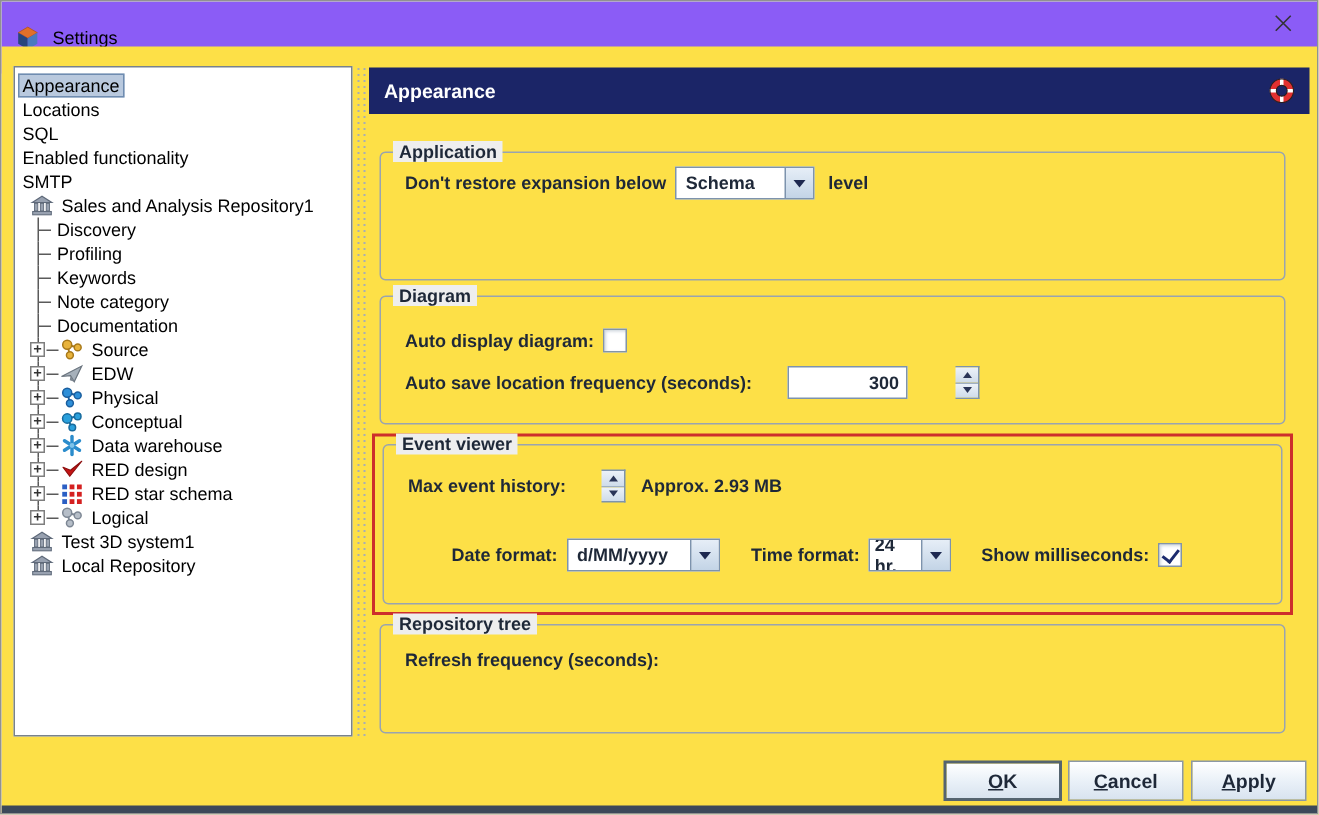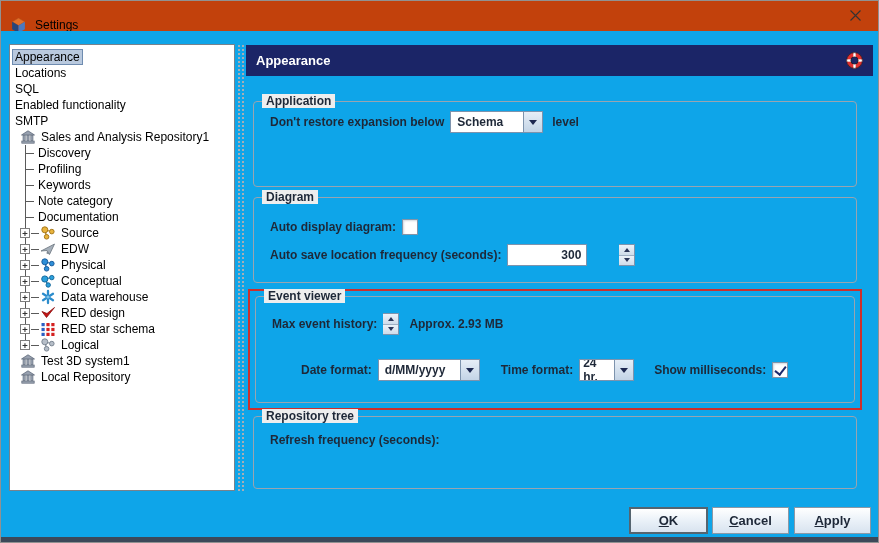--- a/index.html
+++ b/index.html
@@ -3,30 +3,30 @@
 <meta charset="utf-8">
 <style>
   html,body{margin:0;padding:0;background:#d8d8d8;}
   *{box-sizing:border-box;}
   .window{
     position:relative;width:879px;height:543px;background:#eeeeee;
     border:1px solid #919191;overflow:hidden;
     font-family:"Liberation Sans",sans-serif;
   }
   
-  .titlebar{position:absolute;top:0;left:0;right:0;height:48px;background:#c2410c;
+  .titlebar{position:absolute;top:0;left:0;right:0;height:48px;background:#8b5cf6;
     display:flex;align-items:center;padding-left:9px;}
   .app-icon{width:17px;height:17px;margin-right:8px;flex:none;}
   .app-icon svg{width:17px;height:17px;display:block;}
   .win-title{font-size:12px;color:#000;}
   .close-btn{position:absolute;top:0;right:0;width:46px;height:29px;
     display:flex;align-items:center;justify-content:center;cursor:default;}
   .close-btn svg{width:11px;height:11px;}
   
-  .dlg-body{position:absolute;top:30px;left:0;right:0;bottom:0;background:#0ea5e9;}
+  .dlg-body{position:absolute;top:30px;left:0;right:0;bottom:0;background:#fde047;}
   .bottom-strip{position:absolute;left:0;right:0;bottom:0;height:5px;background:#3c4859;}
   
   .tree-panel{position:absolute;left:8px;top:13px;width:226px;height:447px;background:#fff;
     border:1px solid #78828c;padding-top:4px;overflow:hidden;}
   .tree-item{height:16px;display:flex;align-items:center;font-size:12px;color:#000;white-space:nowrap;}
   .kind-plain{padding-left:5px;}
   .kind-repo{padding-left:10px;}
   .kind-child .lab{margin-left:2px;}
   .conn{position:relative;width:26px;height:16px;flex:none;}
   .kind-branch .conn{width:30px;}
@@ -56,21 +56,21 @@
   
   .checkbox{position:relative;width:16px;height:16px;background:#fff;border:1px solid #8294a8;
     margin-left:6px;flex:none;box-shadow:inset 1px 1px 2px rgba(120,140,160,.35);}
   .checkbox.checked::after{content:"";position:absolute;left:4px;top:1px;width:5px;height:9px;
     border-right:2px solid #1c2b6e;border-bottom:2px solid #1c2b6e;transform:rotate(38deg);}
   .combo{display:inline-flex;height:22px;border:1px solid #7d93ad;background:#fff;margin-left:6px;}
   .combo .val{flex:1;display:flex;align-items:center;padding:0 6px;font-weight:bold;font-size:12px;color:#1e2838;overflow:hidden;}
   .arrow-btn{width:19px;flex:none;border-left:1px solid #7d93ad;
     background:linear-gradient(180deg,#e6eef7,#c3d4e6);display:flex;align-items:center;justify-content:center;}
   .tri-down{width:0;height:0;border-left:4.5px solid transparent;border-right:4.5px solid transparent;border-top:5px solid #1d2850;}
-  .spinner{display:inline-flex;height:22px;margin-left:6px;gap:32px;}
+  .spinner{display:inline-flex;height:22px;margin-left:24px;gap:32px;}
   .spinner .field{border:1px solid #7d93ad;background:#fff;display:flex;align-items:center;justify-content:flex-end;
     padding:0 5px;font-weight:bold;font-size:12px;color:#1e2838;}
   .spin-btns{width:16px;flex:none;display:flex;flex-direction:column;border:1px solid #7d93ad;border-left:none;}
   .sb{flex:1;background:linear-gradient(180deg,#ecf2f9,#cfdcea);display:flex;align-items:center;justify-content:center;}
   .sb.up{border-bottom:1px solid #9fb0c4;}
   .tri-up-s{width:0;height:0;border-left:3px solid transparent;border-right:3px solid transparent;border-bottom:4px solid #2a3558;}
   .tri-down-s{width:0;height:0;border-left:3px solid transparent;border-right:3px solid transparent;border-top:4px solid #2a3558;}
   .red-highlight{position:absolute;left:247px;top:258px;width:614px;height:121px;border:2px solid #cd2f2c;}
   #group-application{left:252px;top:70px;width:604px;height:86px;}
   #group-diagram{left:252px;top:166px;width:604px;height:86px;}

